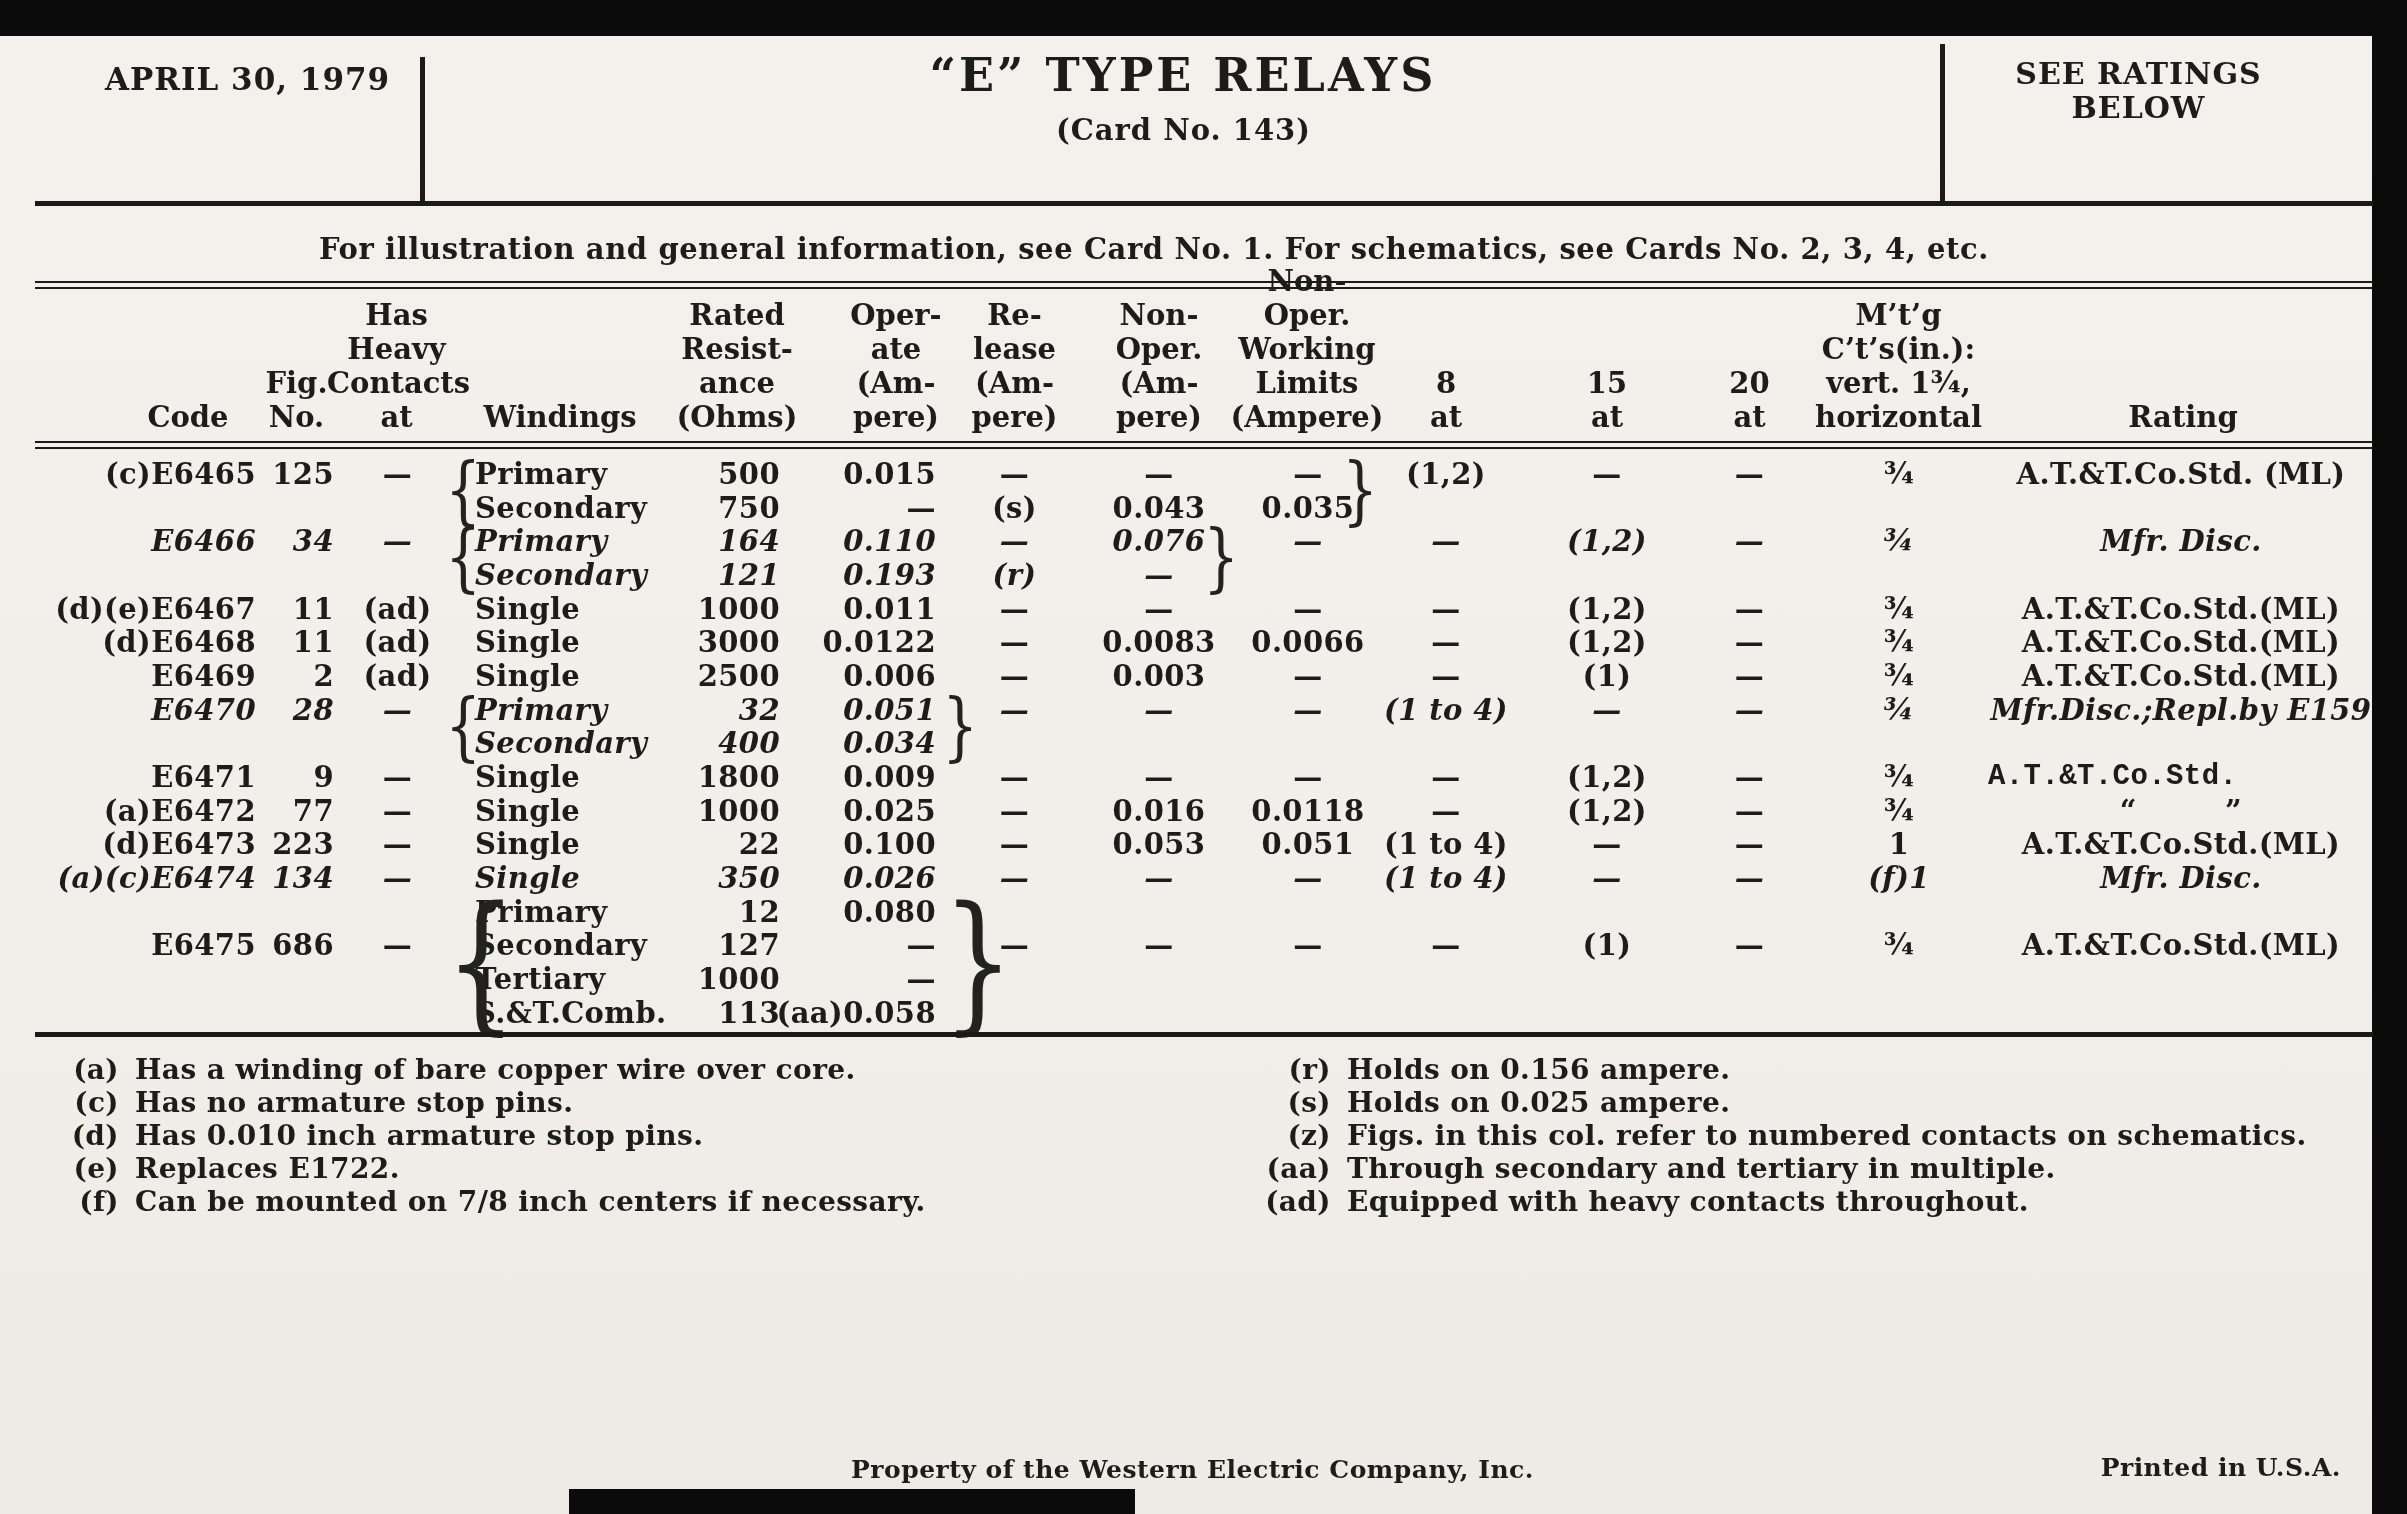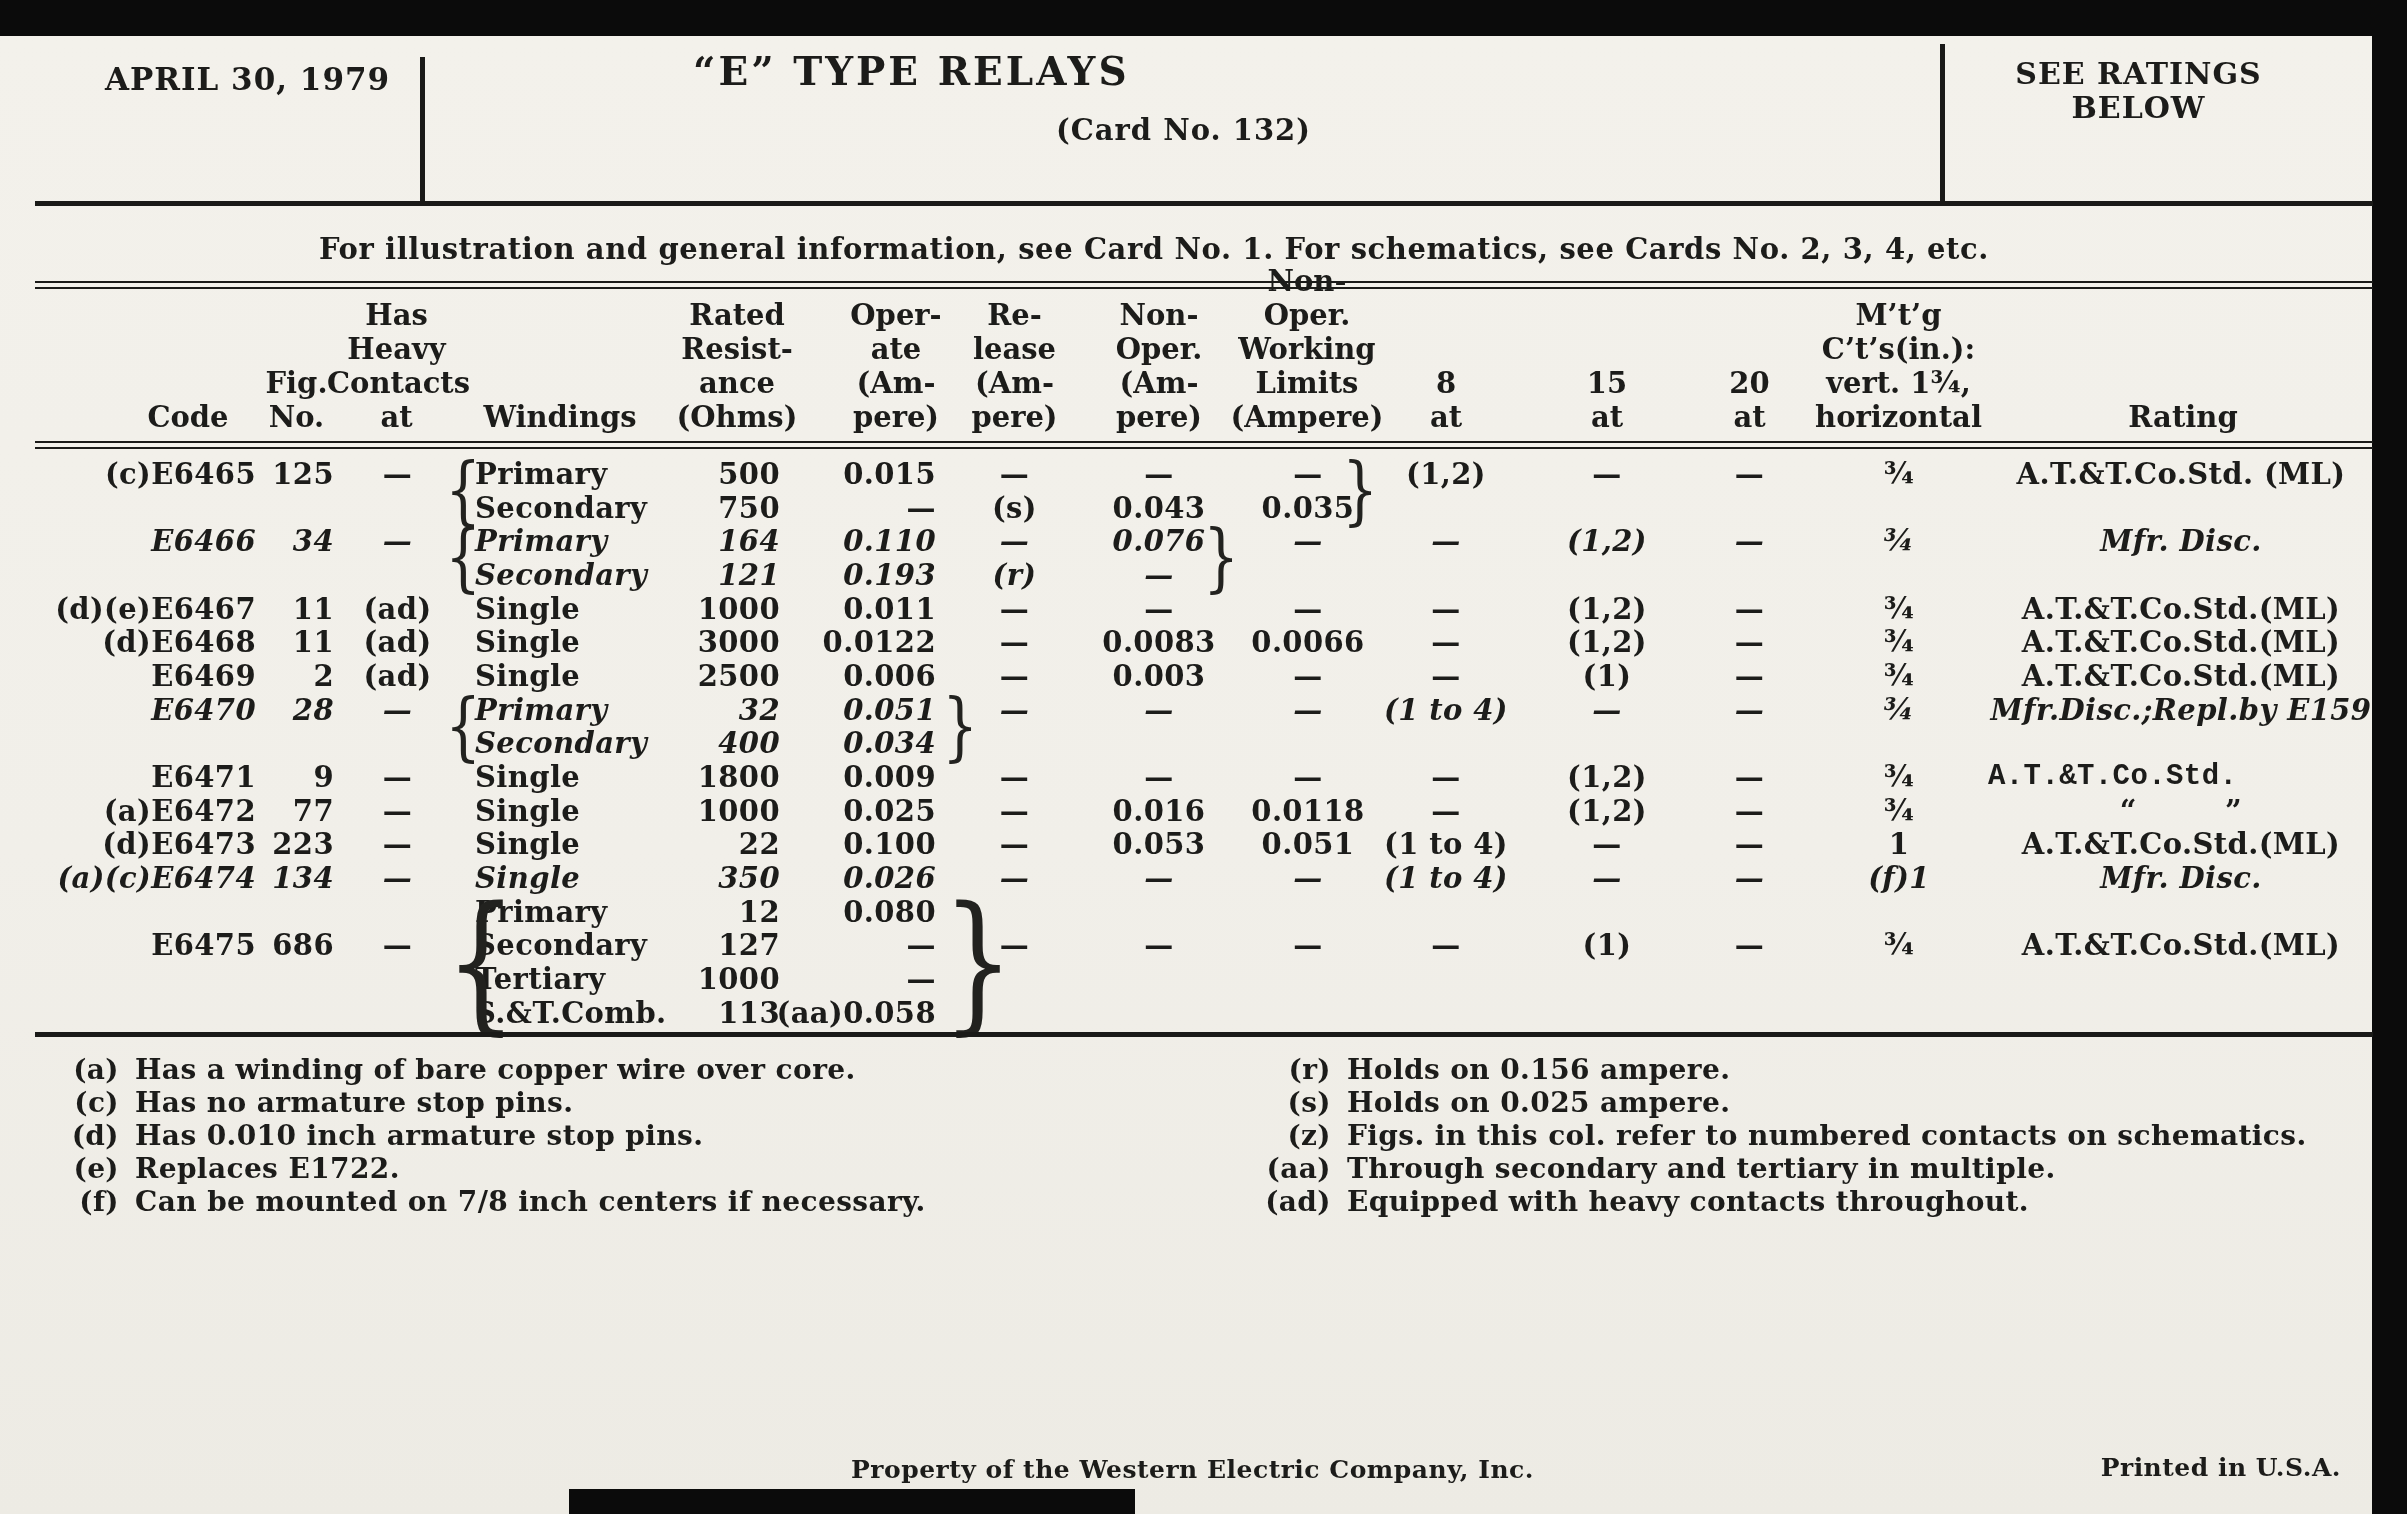--- a/index.html
+++ b/index.html
@@ -12,21 +12,21 @@
   .bar{position:absolute;background:#0b0b0b;}
   .ink{color:#1c1c1a;}
   .b{font-weight:700;}
   .pre{white-space:pre-line;}
   .rule{position:absolute;background:#1a1a18;}
   .drule{position:absolute;border-top:2px solid #1a1a18;border-bottom:2px solid #1a1a18;height:4px;background:transparent;}
   .vline{position:absolute;width:5px;background:#1a1a18;}
 
   
   #doc-date{left:99px;top:61px;width:297px;text-align:center;font-size:31px;letter-spacing:1px;}
-  #page-title{left:693px;top:48px;width:980px;text-align:left;font-size:39px;letter-spacing:3px;}
+  #page-title{left:693px;top:48px;width:980px;text-align:center;font-size:46px;letter-spacing:3px;}
   #card-no{left:832px;top:113px;width:703px;text-align:center;font-size:29px;letter-spacing:1px;}
   #ratings-note{left:1980px;top:57px;width:317px;text-align:center;font-size:30px;line-height:34px;letter-spacing:1px;}
   #ref-line{left:319px;top:232px;font-size:29px;letter-spacing:0.6px;}
 
   
   #thead{position:absolute;left:0;top:289px;width:2372px;height:145px;font-weight:700;}
   .hc{position:absolute;bottom:0;line-height:34px;text-align:center;font-size:29px;white-space:pre-line;}
   #h-pressure{position:absolute;left:1423px;bottom:77px;width:371px;text-align:center;
               font-size:29px;line-height:30px;border-bottom:3px solid #1a1a18;padding-bottom:2px;white-space:pre-line;}
   
@@ -54,21 +54,21 @@
 
 <div id="scan">
   <div id="paper"></div>
 
   <div class="bar" style="left:0;top:0;width:2408px;height:36px;"></div>
   <div class="bar" style="left:2372px;top:0;width:36px;height:1515px;"></div>
   <div class="bar" style="left:569px;top:1489px;width:566px;height:26px;"></div>
 
   <div class="abs b ink" id="doc-date">APRIL 30, 1979</div>
   <div class="abs b ink" id="page-title">“E” TYPE RELAYS</div>
-  <div class="abs b ink" id="card-no">(Card No. 132)</div>
+  <div class="abs b ink" id="card-no">(Card No. 143)</div>
   <div class="abs b ink pre" id="ratings-note">SEE RATINGS
 BELOW</div>
   <div class="vline" style="left:420px;top:57px;height:145px;"></div>
   <div class="vline" style="left:1940px;top:44px;height:158px;"></div>
   <div class="rule" style="left:35px;top:201px;width:2338px;height:5px;"></div>
 
   <div class="abs b ink" id="ref-line">For illustration and general information, see Card No. 1.  For schematics, see Cards No. 2, 3, 4, etc.</div>
   <div class="drule" style="left:35px;top:281px;width:2338px;"></div>
 
   <div id="thead">

